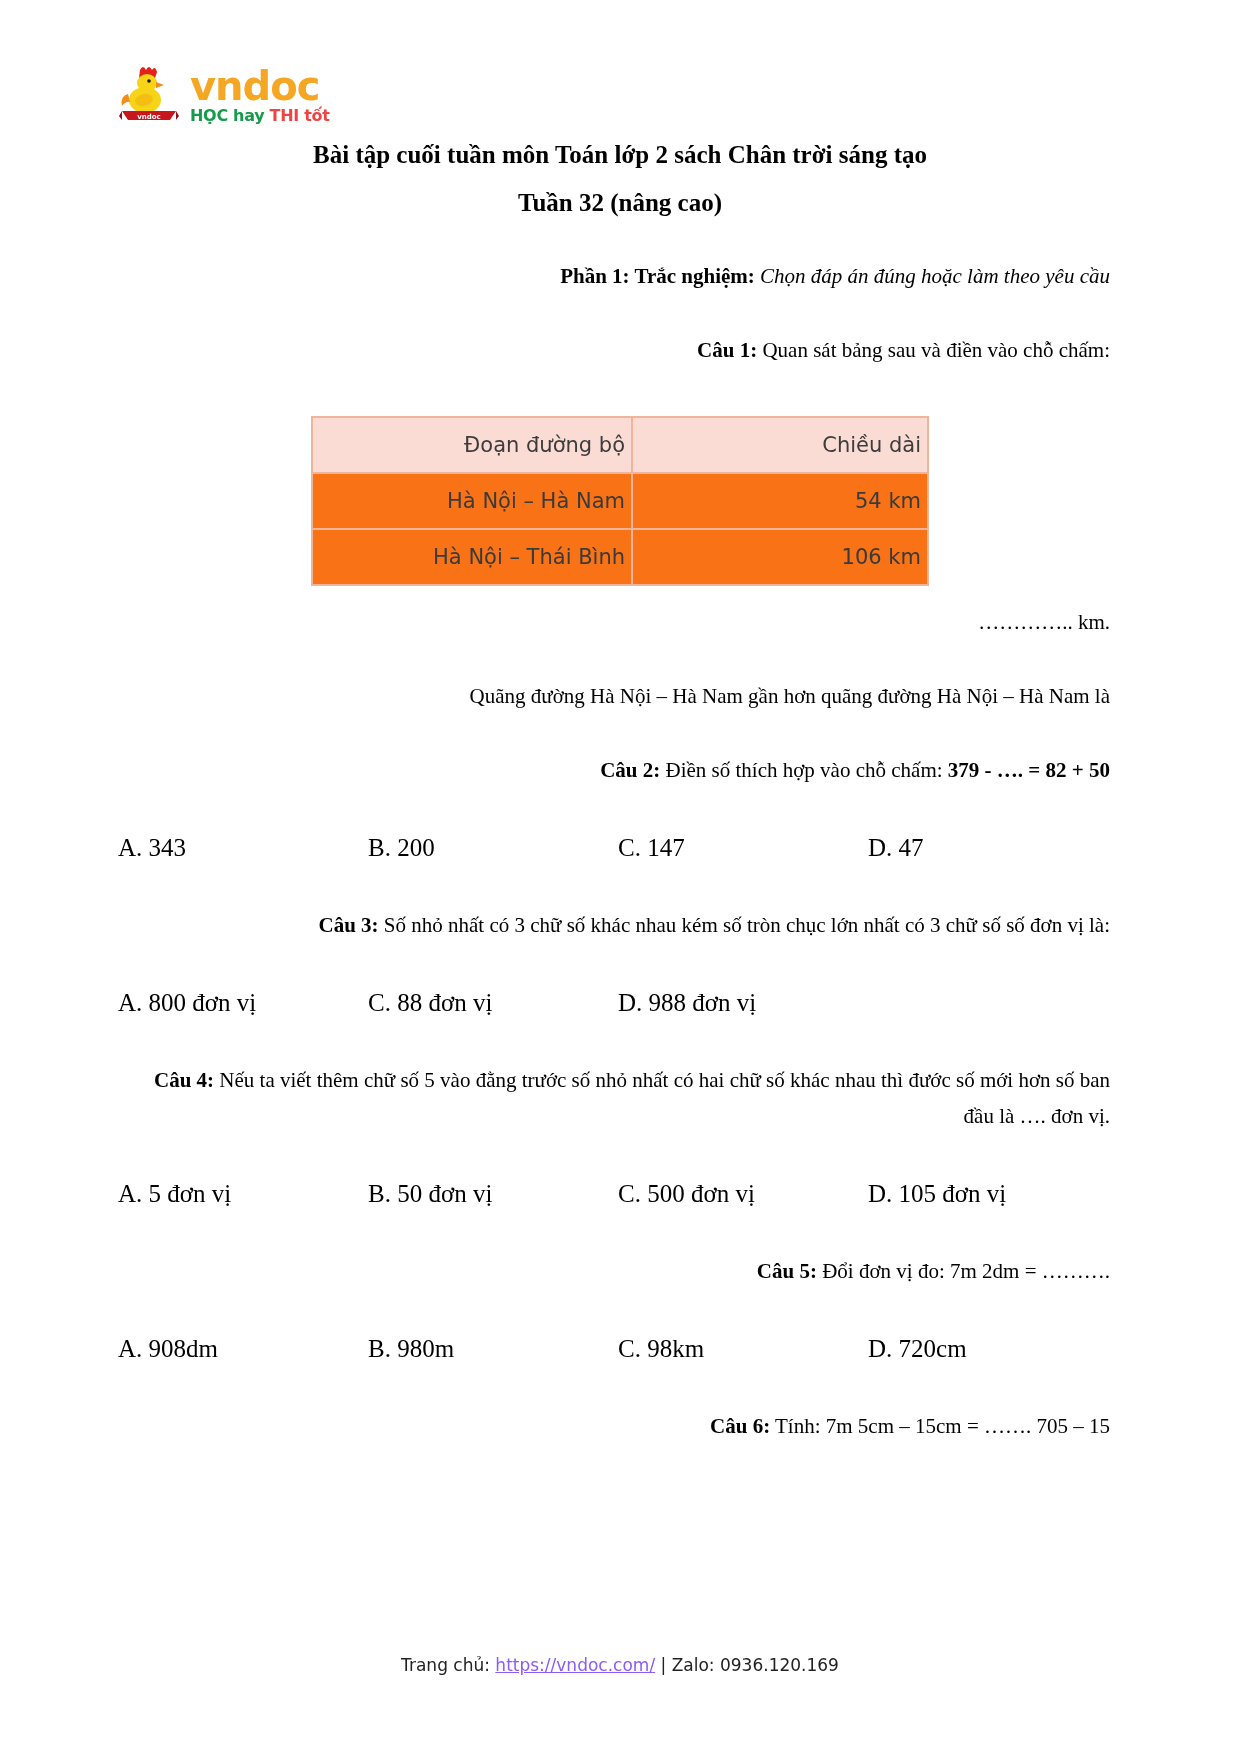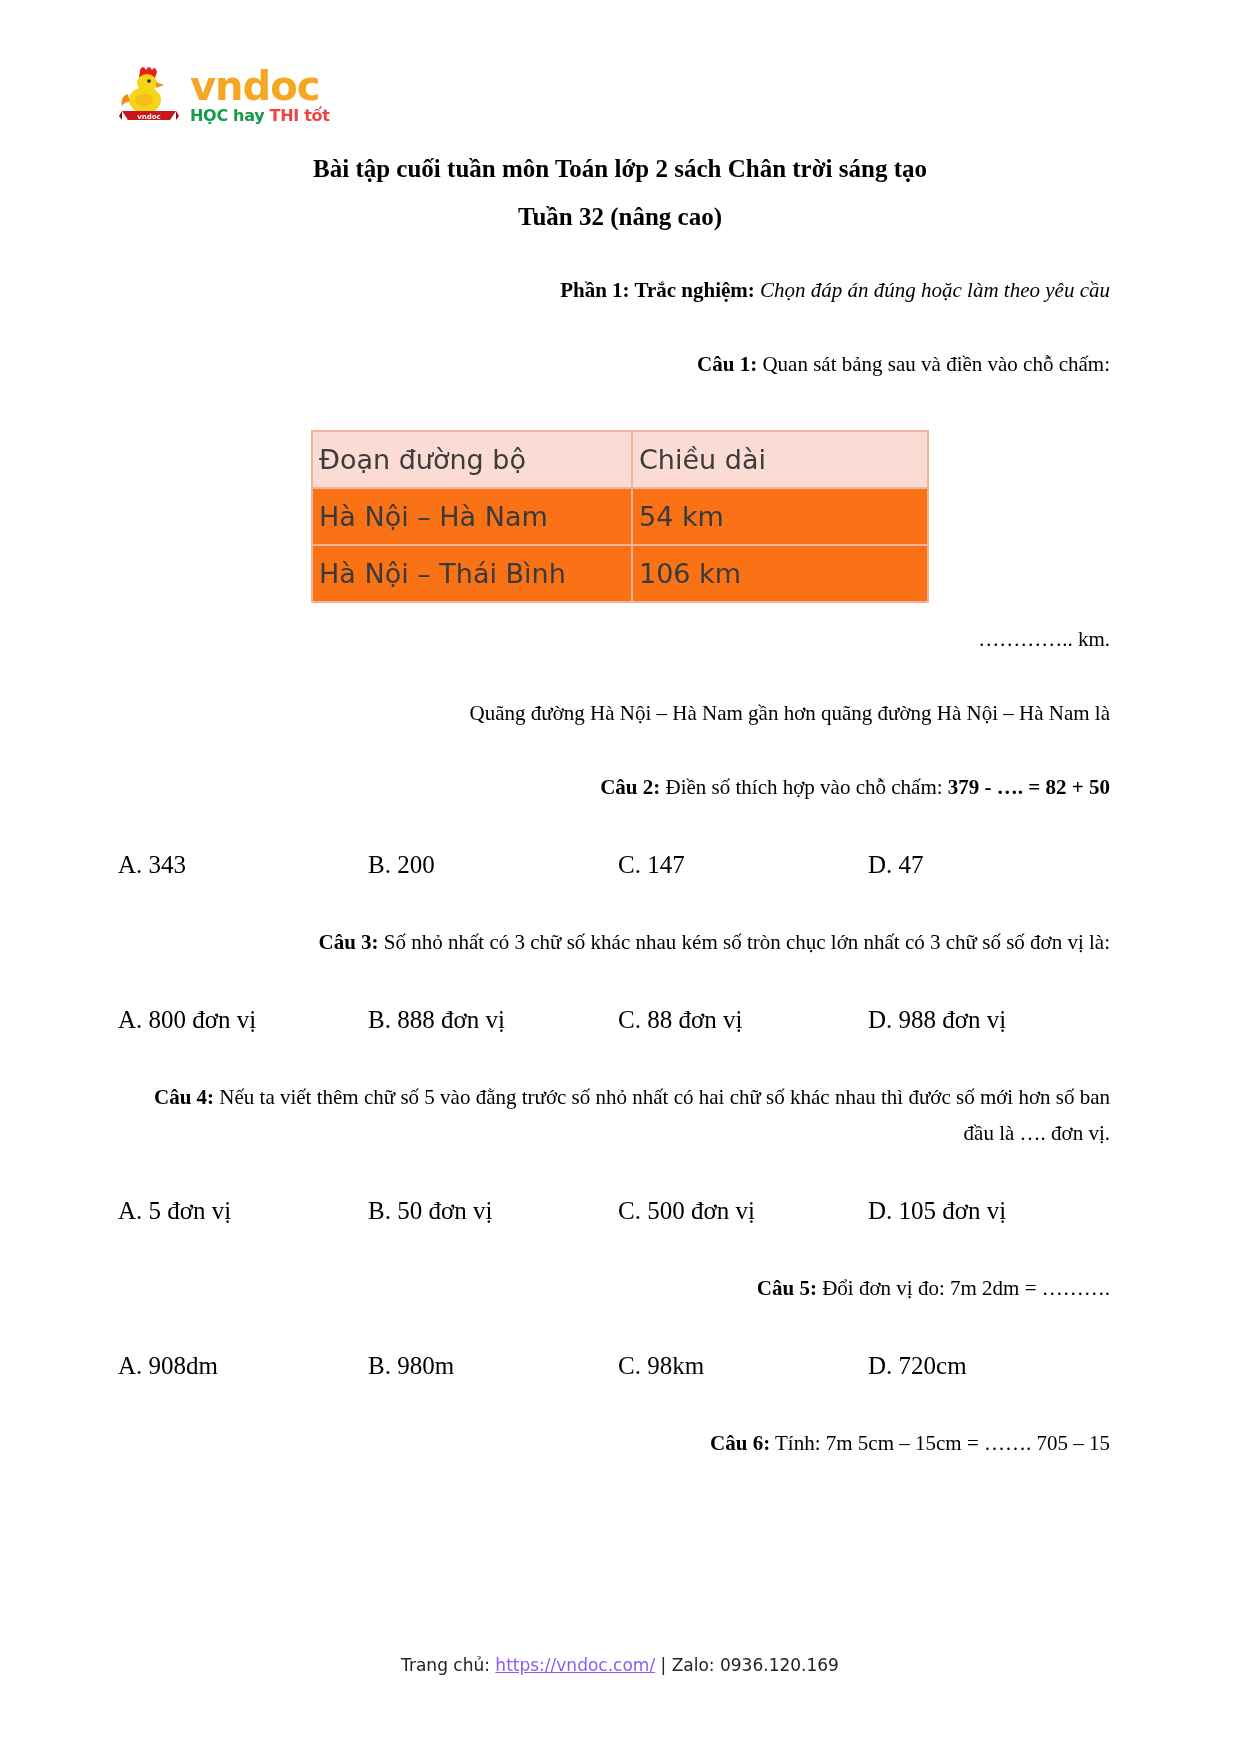--- a/index.html
+++ b/index.html
@@ -66,21 +66,21 @@
   .tag-red { color: #ef4444; }
 
   
   h1.doc-title, h2.doc-sub {
     text-align: center;
     font-weight: bold;
     margin: 0;
     font-size: 25px;
     line-height: 1.35;
   }
-  h1.doc-title { margin-top: 14px; }
+  h1.doc-title { }
   h2.doc-sub { margin-top: 14px; font-size: 25px; text-align: center; }
 
   
   p.line {
     font-size: 21px;
     line-height: 1.72;
     margin: 12px;
     padding-top: 26px;
     text-align: right;
   }
@@ -95,22 +95,22 @@
   }
   table.road-table {
     border-collapse: collapse;
     font-family: "DejaVu Sans", sans-serif;
     table-layout: fixed;
     width: 616px;
   }
   table.road-table th,
   table.road-table td {
     border: 2px solid #f0b49a;
-    text-align: left;
-    font-size: 27px;
+    text-align: right;
+    font-size: 21px;
     color: #3a3a3a;
     font-weight: normal;
     padding: 12px 6px;
     height: 30px;
   }
   table.road-table thead th {
     background: #fbdcd5;
     color: #3c3c3c;
   }
   table.road-table tbody td {
@@ -228,21 +228,20 @@
   <div class="options">
     <span class="opt opt-a">A. 343</span>
     <span class="opt opt-b">B. 200</span>
     <span class="opt opt-c">C. 147</span>
     <span class="opt opt-d">D. 47</span>
   </div>
 
   <p class="line"><span class="b">Câu 3:</span><span> Số nhỏ nhất có 3 chữ số khác nhau kém số tròn chục lớn nhất có 3 chữ số số đơn vị là:</span></p>
   <div class="options">
     <span class="opt opt-a">A. 800 đơn vị</span>
-    <span class="opt opt-b">B. 888 đơn vị</span>
     <span class="opt opt-c">C. 88 đơn vị</span>
     <span class="opt opt-d">D. 988 đơn vị</span>
   </div>
 
   <p class="line"><span class="b">Câu 4:</span><span> Nếu ta viết thêm chữ số 5 vào đằng trước số nhỏ nhất có hai chữ số khác nhau thì đước số mới hơn số ban đầu là …. đơn vị.</span></p>
   <div class="options">
     <span class="opt opt-a">A. 5 đơn vị</span>
     <span class="opt opt-b">B. 50 đơn vị</span>
     <span class="opt opt-c">C. 500 đơn vị</span>
     <span class="opt opt-d">D. 105 đơn vị</span>

